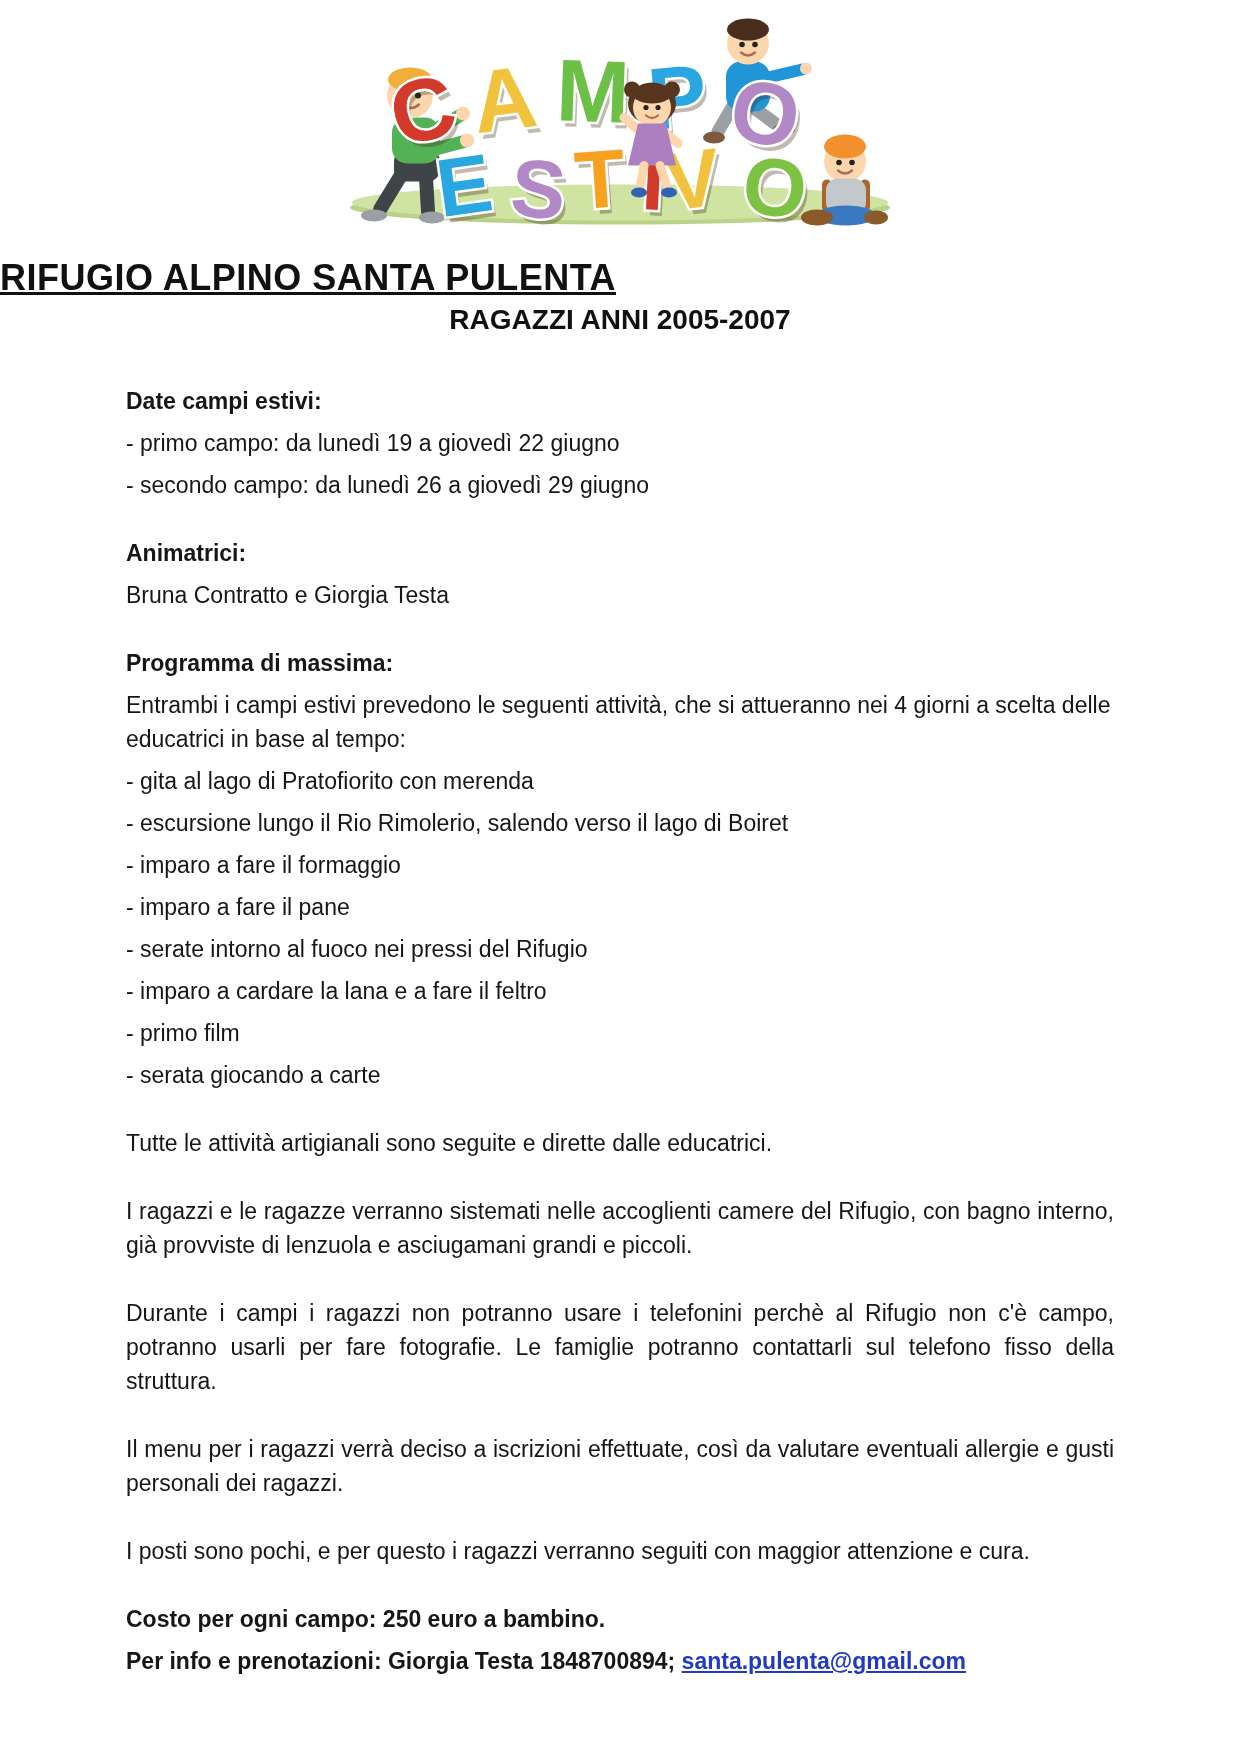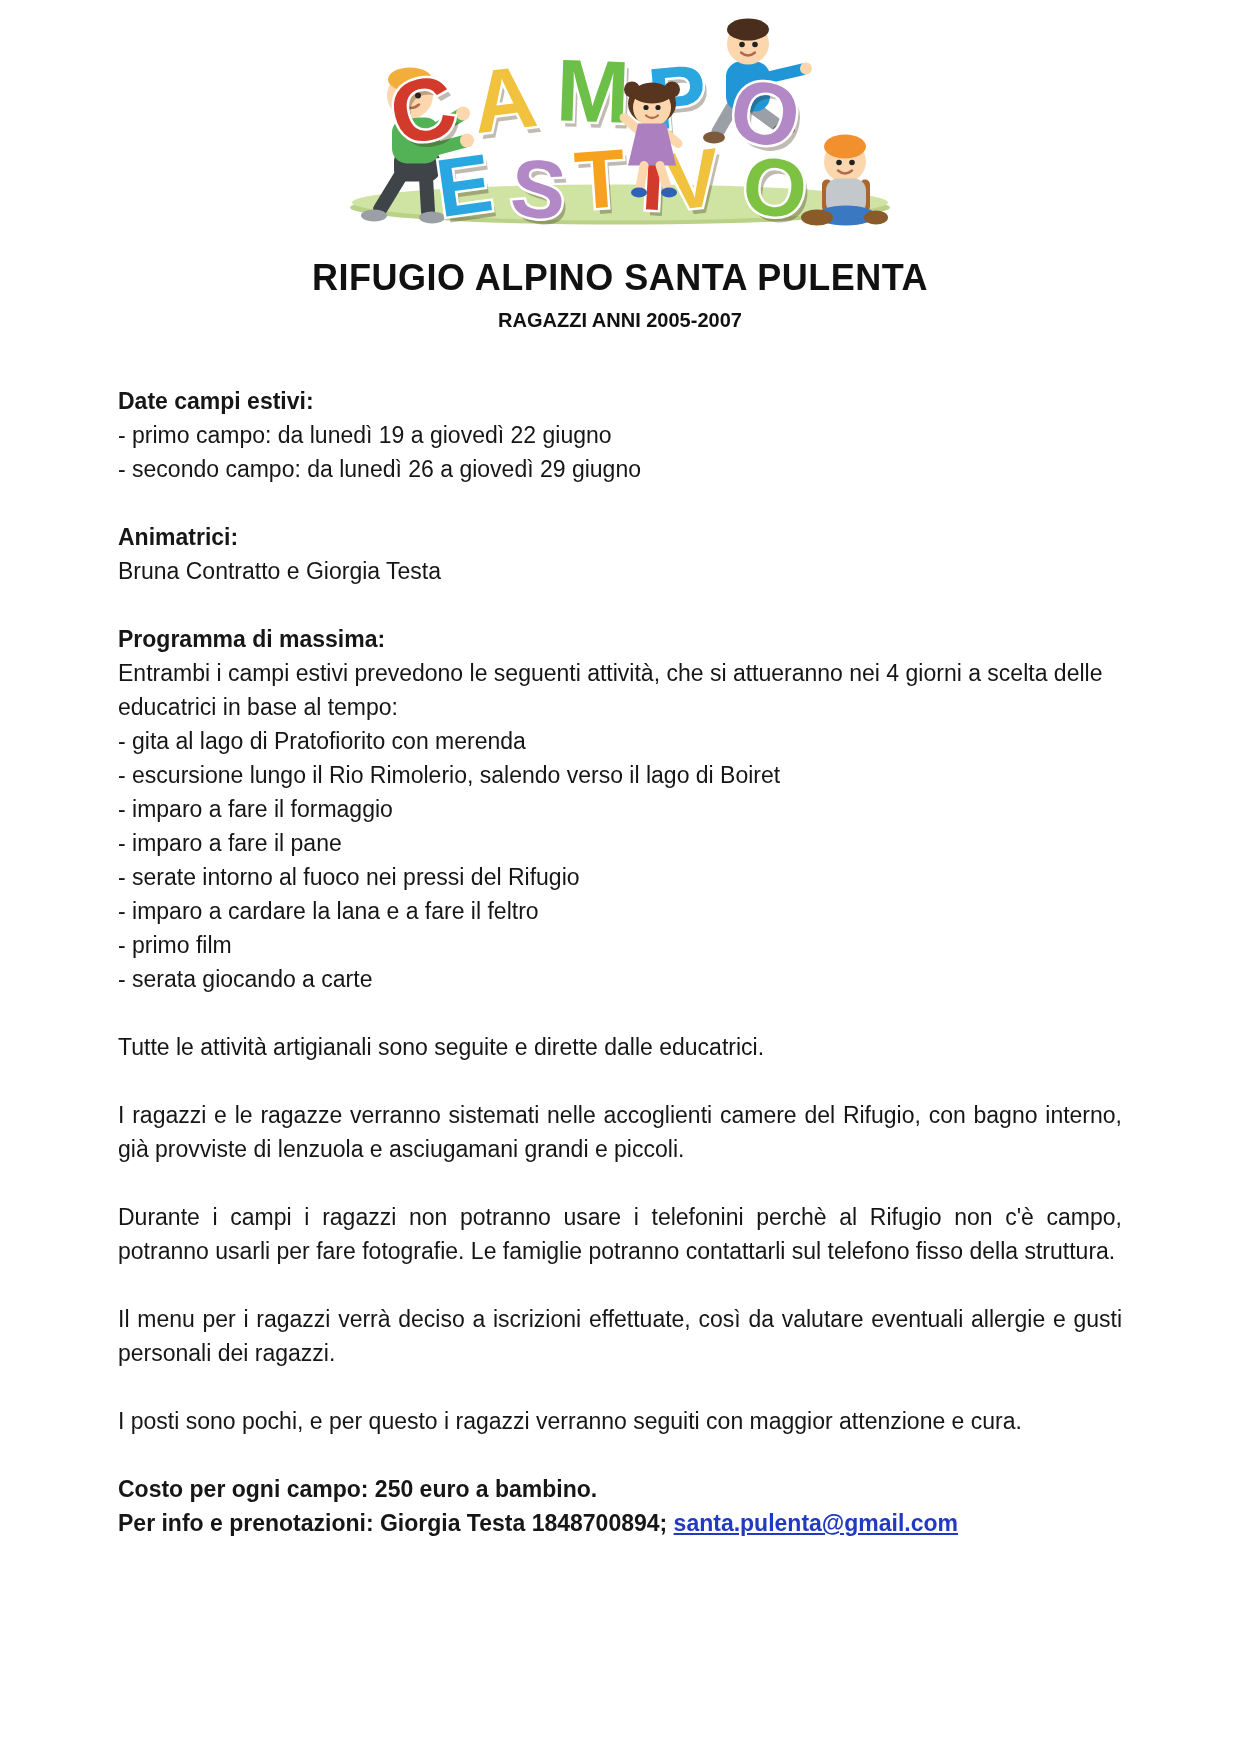--- a/index.html
+++ b/index.html
@@ -6,30 +6,30 @@
   body{
     width:1240px;height:1755px;background:#ffffff;color:#161616;
     font-family:"Liberation Sans",sans-serif;overflow:hidden;
   }
   .page{width:1240px;height:1755px;position:relative;}
   
   .logo{width:560px;height:218px;margin:10px auto 0;position:relative;}
   .logo svg{display:block;width:100%;height:100%;}
   
   h1{
-    margin:30px 0 0;text-align:center;font-size:36px;line-height:40px;
-    font-weight:bold;letter-spacing:.5px;color:#111;
+    margin:30px 0 0;font-size:36px;line-height:40px;
+    font-weight:bold;letter-spacing:.5px;color:#111;text-decoration:underline;
   }
   h2{
-    margin:6px 0 0;text-align:center;font-size:20px;line-height:32px;
+    margin:6px 0 0;text-align:center;font-size:28px;line-height:32px;
     font-weight:bold;color:#111;
   }
   
   .content{margin:48px 118px 0 118px;font-size:23px;line-height:34px;}
-  .content p{margin:0;}
+  .content p{margin:8px;}
   .content p.gap{margin-top:34px;}
   .bold{font-weight:bold;}
   .just{text-align:justify;}
   a.email{
     color:var(--email-color,#2239c2);font-weight:bold;text-decoration:underline;
   }
 </style>
 </head>
 <body>
 

